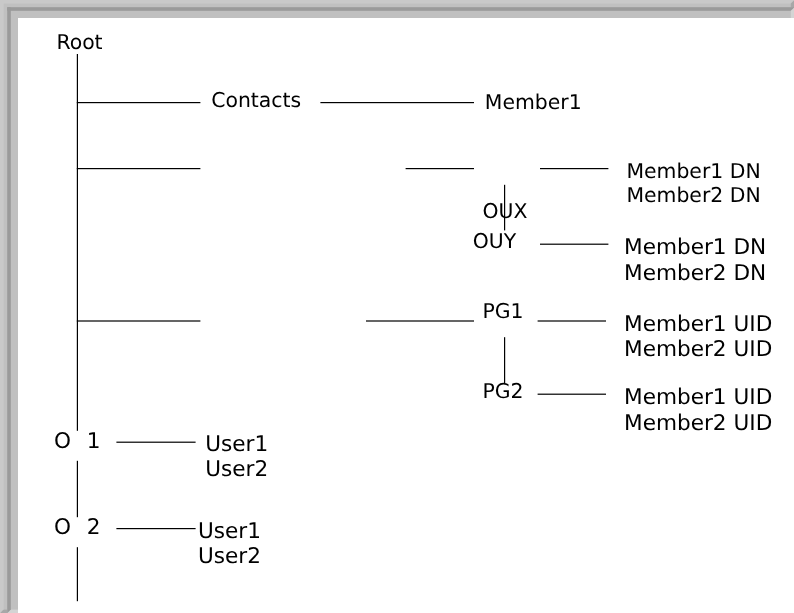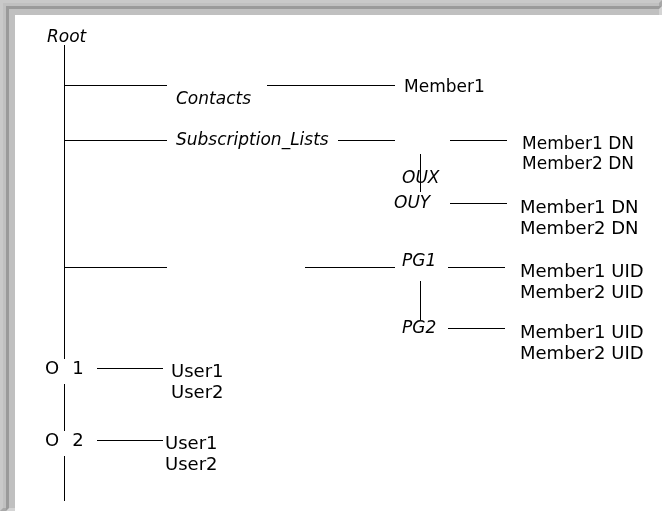--- a/index.html
+++ b/index.html
@@ -32,21 +32,21 @@
   }
 
   
   .node{
     position:absolute;
     color:#000000;
     white-space:pre;
     line-height:1.0;
     letter-spacing:0px;
   }
-  .lbl      { font-size:17px;font-style:italic; }
+  .lbl      { font-size:17px; }
   .lbl-lg   { font-size:18px; }
   .leaf     { font-size:17px; line-height:20px; }
   .leaf-lg  { font-size:18px; line-height:21px; }
 
   .hline{
     position:absolute;
     height:0;
     border-top:1px solid #000000;
   }
   .vline{
@@ -60,26 +60,25 @@
 
 <div id="frame">
   <div id="bevel">
     <div id="canvas">
 
       <div class="node lbl" style="left:32px; top:13px;">Root</div>
 
       <div class="vline" style="left:49px; top:30px; height:456px;"></div>
 
       <div class="hline" style="left:49px; top:70px; width:103px;"></div>
-      <div class="node lbl" style="left:161px; top:75px;">Contacts</div>
+      <div class="node lbl" style="left:161px; top:61px;">Contacts</div>
       <div class="hline" style="left:252px; top:70px; width:128px;"></div>
       <div class="node leaf" style="left:389px; top:61px;">Member1</div>
 
       <div class="hline" style="left:49px; top:125px; width:103px;"></div>
-      <div class="node lbl" style="left:161px; top:116px;">Subscription_Lists</div>
       <div class="hline" style="left:323px; top:125px; width:57px;"></div>
 
       <div class="node lbl" style="left:387px; top:116px;margin-top:38px;">OUX</div>
       <div class="hline" style="left:435px; top:125px; width:57px;"></div>
       <div class="node leaf" style="left:507px; top:118px;">Member1 DN</div>
       <div class="node leaf" style="left:507px; top:138px;">Member2 DN</div>
 
       <div class="vline" style="left:405px; top:139px; height:38px;"></div>
 
       <div class="node lbl" style="left:379px; top:179px;">OUY</div>

